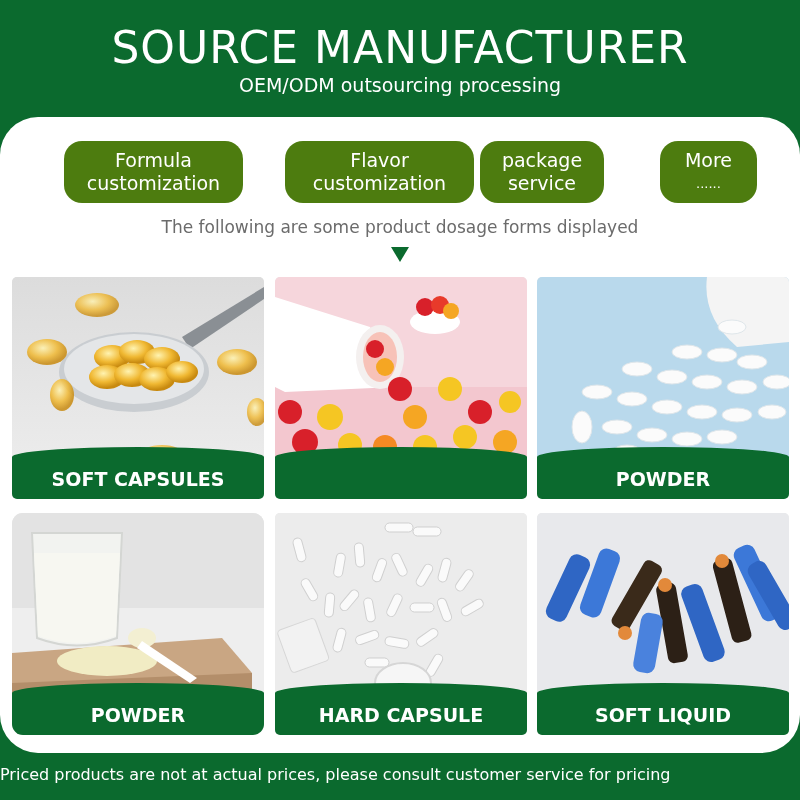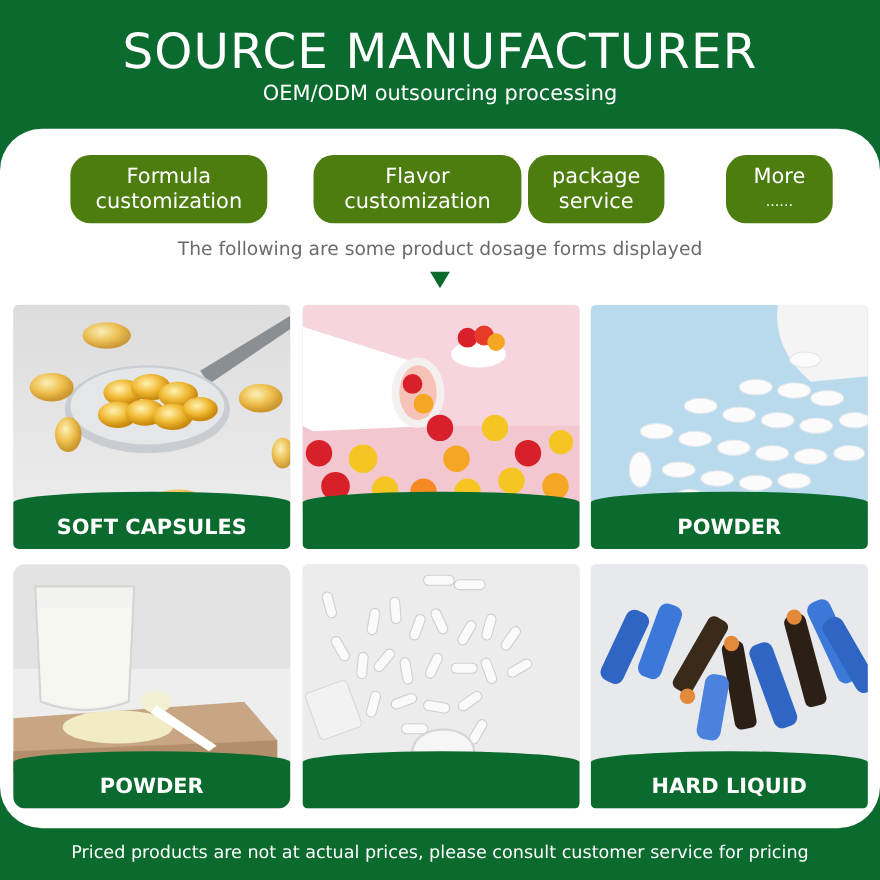--- a/index.html
+++ b/index.html
@@ -66,21 +66,21 @@
       border-radius: 50% 50% 0 0 / 10px 10px 0 0;
     }
     .card-label {
       position: absolute; left: 0; bottom: 6px; width: 100%;
       text-align: center; color: #ffffff;
       font-family: "DejaVu Sans", sans-serif;
       font-weight: bold; font-size: 19px; line-height: 28px;
     }
     .footer-note {
       position: absolute; left: 0; top: 764px; width: 800px;
-      text-align: center; color: #ffffff;
+      color: #ffffff;
       font-family: "DejaVu Sans", sans-serif;
       font-size: 16px; line-height: 22px;
     }
     svg { display: block; }
   </style>
 </head>
 <body>
 
 <div class="header-title">SOURCE MANUFACTURER</div>
 <div class="header-subtitle">OEM/ODM outsourcing processing</div>
@@ -263,20 +263,21 @@
         <rect x="110" y="125" width="24" height="9" rx="4.5" transform="rotate(10 122 129)"></rect>
         <rect x="140" y="120" width="24" height="9" rx="4.5" transform="rotate(-35 152 124)"></rect>
         <rect x="90" y="145" width="24" height="9" rx="4.5"></rect>
         <rect x="155" y="140" width="9" height="24" rx="4.5" transform="rotate(30 159 152)"></rect>
       </g>
       <rect x="8" y="110" width="40" height="45" rx="4" fill="#f2f2f2" stroke="#d6d6d6" transform="rotate(-20 28 132)"></rect>
       <ellipse cx="128" cy="170" rx="28" ry="20" fill="#f6f6f6" stroke="#d6d6d6" stroke-width="2"></ellipse>
     </svg>
   </div>
   <div class="card-label-bar"></div>
+  <div class="card-label">HARD CAPSULE</div>
 </div>
 
 <div class="card" style="left:537px;top:513px;">
   <div class="card-img">
     <svg width="252" height="190" viewBox="0 0 252 190">
       <rect width="252" height="190" fill="#e8e9ec"></rect>
       <g>
         <rect x="20" y="40" width="22" height="70" rx="8" fill="#2f66c4" transform="rotate(25 31 75)"></rect>
         <rect x="52" y="35" width="22" height="70" rx="8" fill="#3c78d8" transform="rotate(20 63 70)"></rect>
         <rect x="90" y="45" width="20" height="75" rx="6" fill="#3a2a1a" transform="rotate(30 100 82)"></rect>
@@ -286,16 +287,16 @@
         <rect x="155" y="70" width="22" height="80" rx="8" fill="#2f66c4" transform="rotate(-20 166 110)"></rect>
         <rect x="185" y="45" width="20" height="85" rx="6" fill="#2c2016" transform="rotate(-15 195 87)"></rect>
         <circle cx="185" cy="48" r="7" fill="#e2893a"></circle>
         <rect x="210" y="30" width="22" height="80" rx="8" fill="#3c78d8" transform="rotate(-25 221 70)"></rect>
         <rect x="225" y="45" width="20" height="75" rx="8" fill="#2f66c4" transform="rotate(-30 235 82)"></rect>
         <rect x="100" y="100" width="22" height="60" rx="8" fill="#4a82dd" transform="rotate(10 111 130)"></rect>
       </g>
     </svg>
   </div>
   <div class="card-label-bar"></div>
-  <div class="card-label">HARD LIQUID</div>
+  <div class="card-label">SOFT LIQUID</div>
 </div>
 
 <div class="footer-note">Priced products are not at actual prices, please consult customer service for pricing</div>
 
 </body></html>

